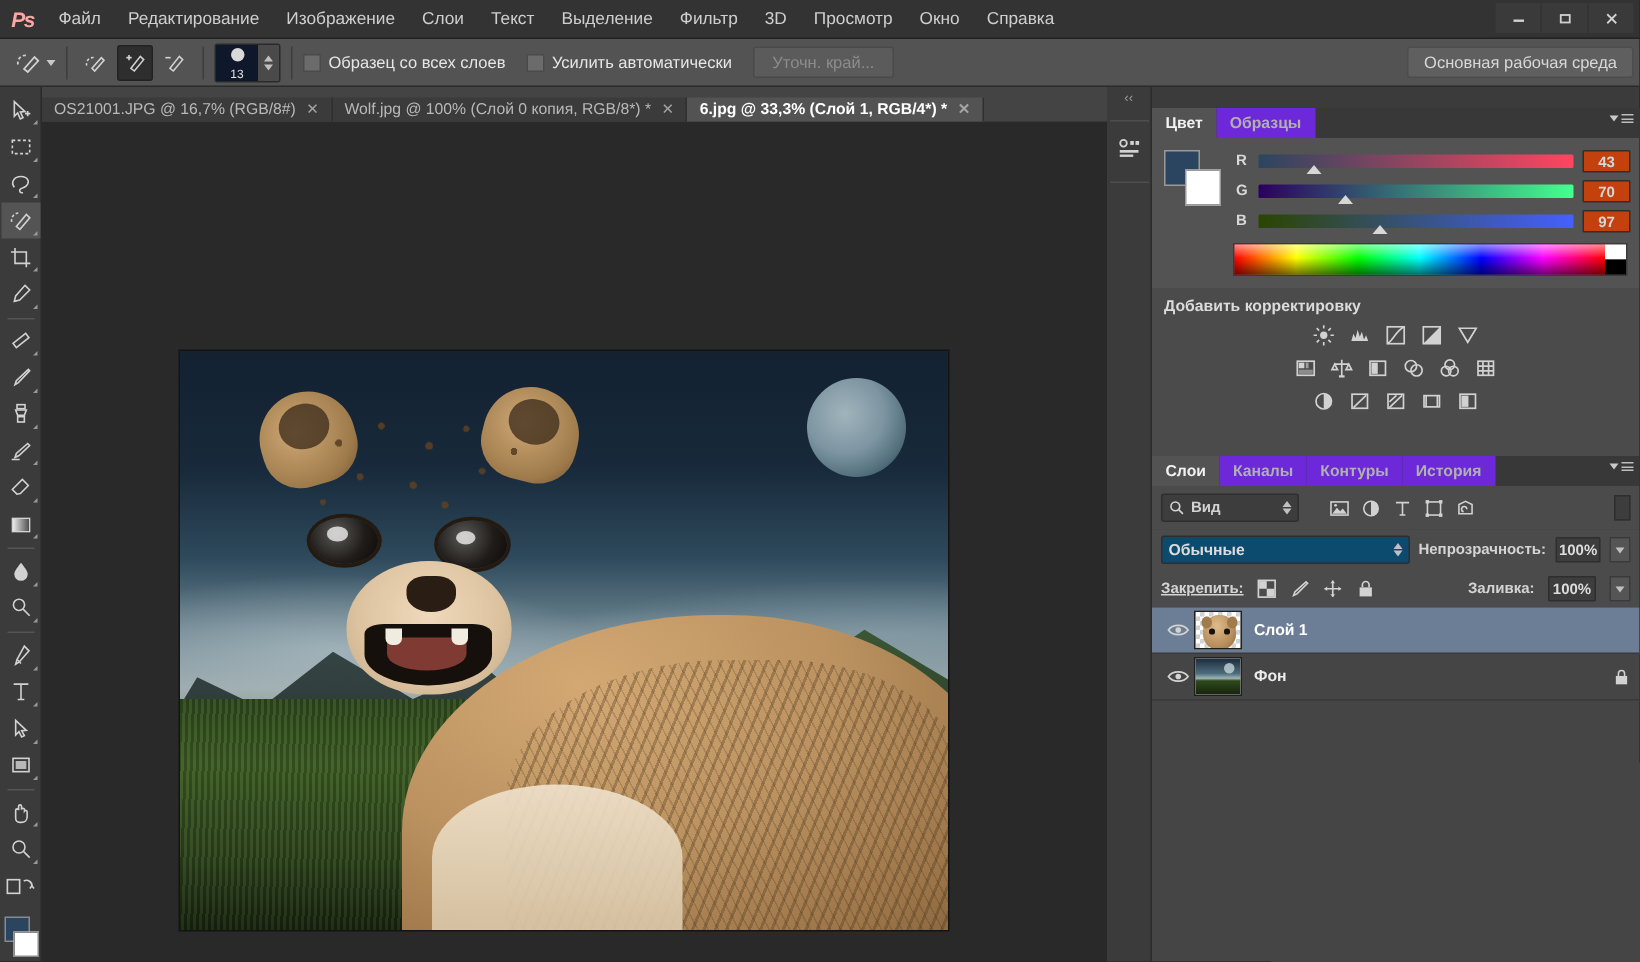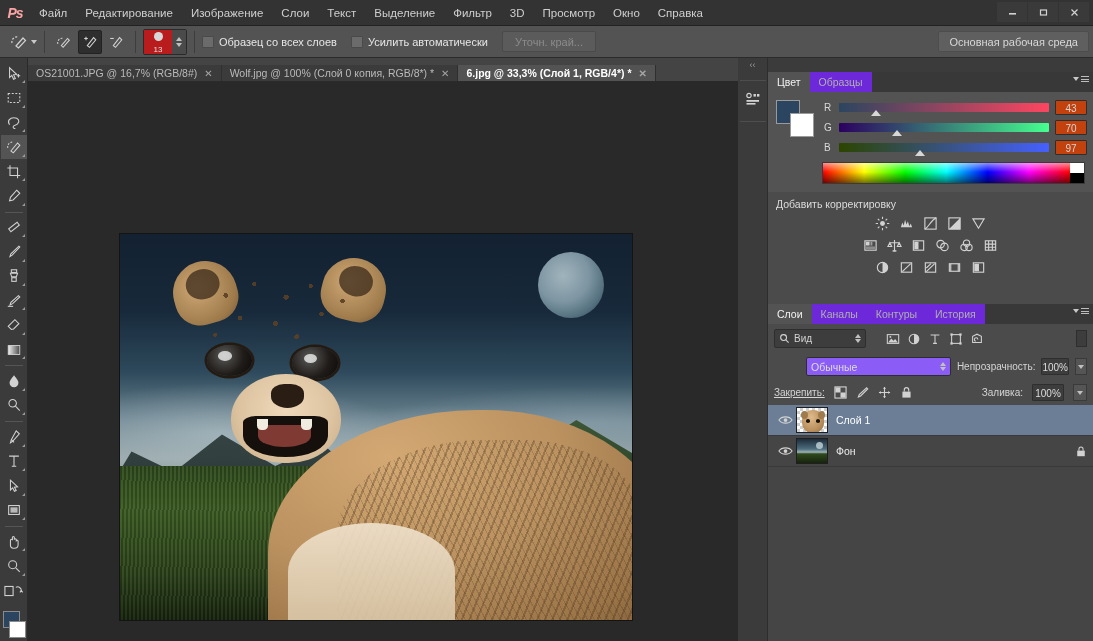--- a/index.html
+++ b/index.html
@@ -52,21 +52,21 @@
   .mode-btn {
     width: 24px; height: 24px; display: flex; align-items: center;
     justify-content: center; border-radius: 2px; background: transparent;
   }
   .mode-btn.active { background: #2e2e2e; border: 1px solid #222; }
   .brushbox {
     display: flex; align-items: center; background: #3b3b3b;
     border: 1px solid #2a2a2a; border-radius: 2px; height: 26px;
   }
   .brush-prev {
-    width: 28px; height: 24px; background: #b91c1c; position: relative;
+    width: 28px; height: 24px; background: #0f172a; position: relative;
     display: flex; align-items: flex-start; justify-content: center;
   }
   .brush-dot {
     width: 9px; height: 9px; background: #d8d8d8; border-radius: 50%;
     margin-top: 2px;
   }
   .brush-size {
     position: absolute; bottom: 0px; left: 0; width: 100%;
     text-align: center; font-size: 8px; color: #e0e0e0;
   }
@@ -280,21 +280,21 @@
   .dock-collapse {
     width: 30px; height: 14px; display: flex; align-items: center;
     justify-content: center; color: #9a9a9a; font-size: 9px;
   }
   .dock-icon {
     width: 26px; height: 26px; display: flex; align-items: center;
     justify-content: center; margin-top: 6px;
   }
   .dock-line { width: 26px; height: 1px; background: #4e4e4e; margin-top: 8px; }
 
-  .panel { position: absolute; left: 30px; width: 325px; background: #454545; }
+  .panel { position: absolute; left: 30px; width: 325px; background: #454545; font-weight: bold; }
   .panel-tabs {
     display: flex; align-items: flex-end; height: 20px;
     background: #383838; position: relative;
   }
   .ptab {
     height: 20px; line-height: 20px; padding: 0 9px; font-size: 10.5px;
     color: #b0b0b0; background: #6d28d9; white-space: nowrap;
   }
   .ptab.active { background: #535353; color: #f2f2f2; }
   .panel-menu {
@@ -371,22 +371,22 @@
     padding: 0 4px; font-size: 10px; color: #d2d2d2;
   }
   .lf-caret { margin-left: auto; display: flex; flex-direction: column; gap: 1px; }
   .lf-icons { display: flex; gap: 7px; margin-left: 14px; align-items: center; }
   .lf-toggle { margin-left: auto; width: 11px; height: 17px; background: #3d3d3d; border: 1px solid #2e2e2e; }
   .lay-blend {
     display: flex; align-items: center; gap: 6px; padding: 4px 6px; background: #4b4b4b;
   }
   .blend-select {
     display: flex; align-items: center; width: 172px; height: 19px;
-    background: #8b5cf6; border: 1px solid #2e2e2e; border-radius: 2px;
-    padding: 0 4px; font-size: 10.5px; color: #dcdcdc; margin-left: 32px;
+    background: #0c4a6e; border: 1px solid #2e2e2e; border-radius: 2px;
+    padding: 0 4px; font-size: 10.5px; color: #dcdcdc;
   }
   .mini-lbl { font-size: 10px; color: #d4d4d4; white-space: nowrap; }
   .num-field {
     width: 32px; height: 17px; line-height: 17px; text-align: center;
     font-size: 10px; background: #3d3d3d; border: 1px solid #2e2e2e;
     color: #dcdcdc; border-radius: 1px;
   }
   .num-caret {
     width: 14px; height: 17px; background: #555; border: 1px solid #3a3a3a;
     display: flex; align-items: center; justify-content: center;

